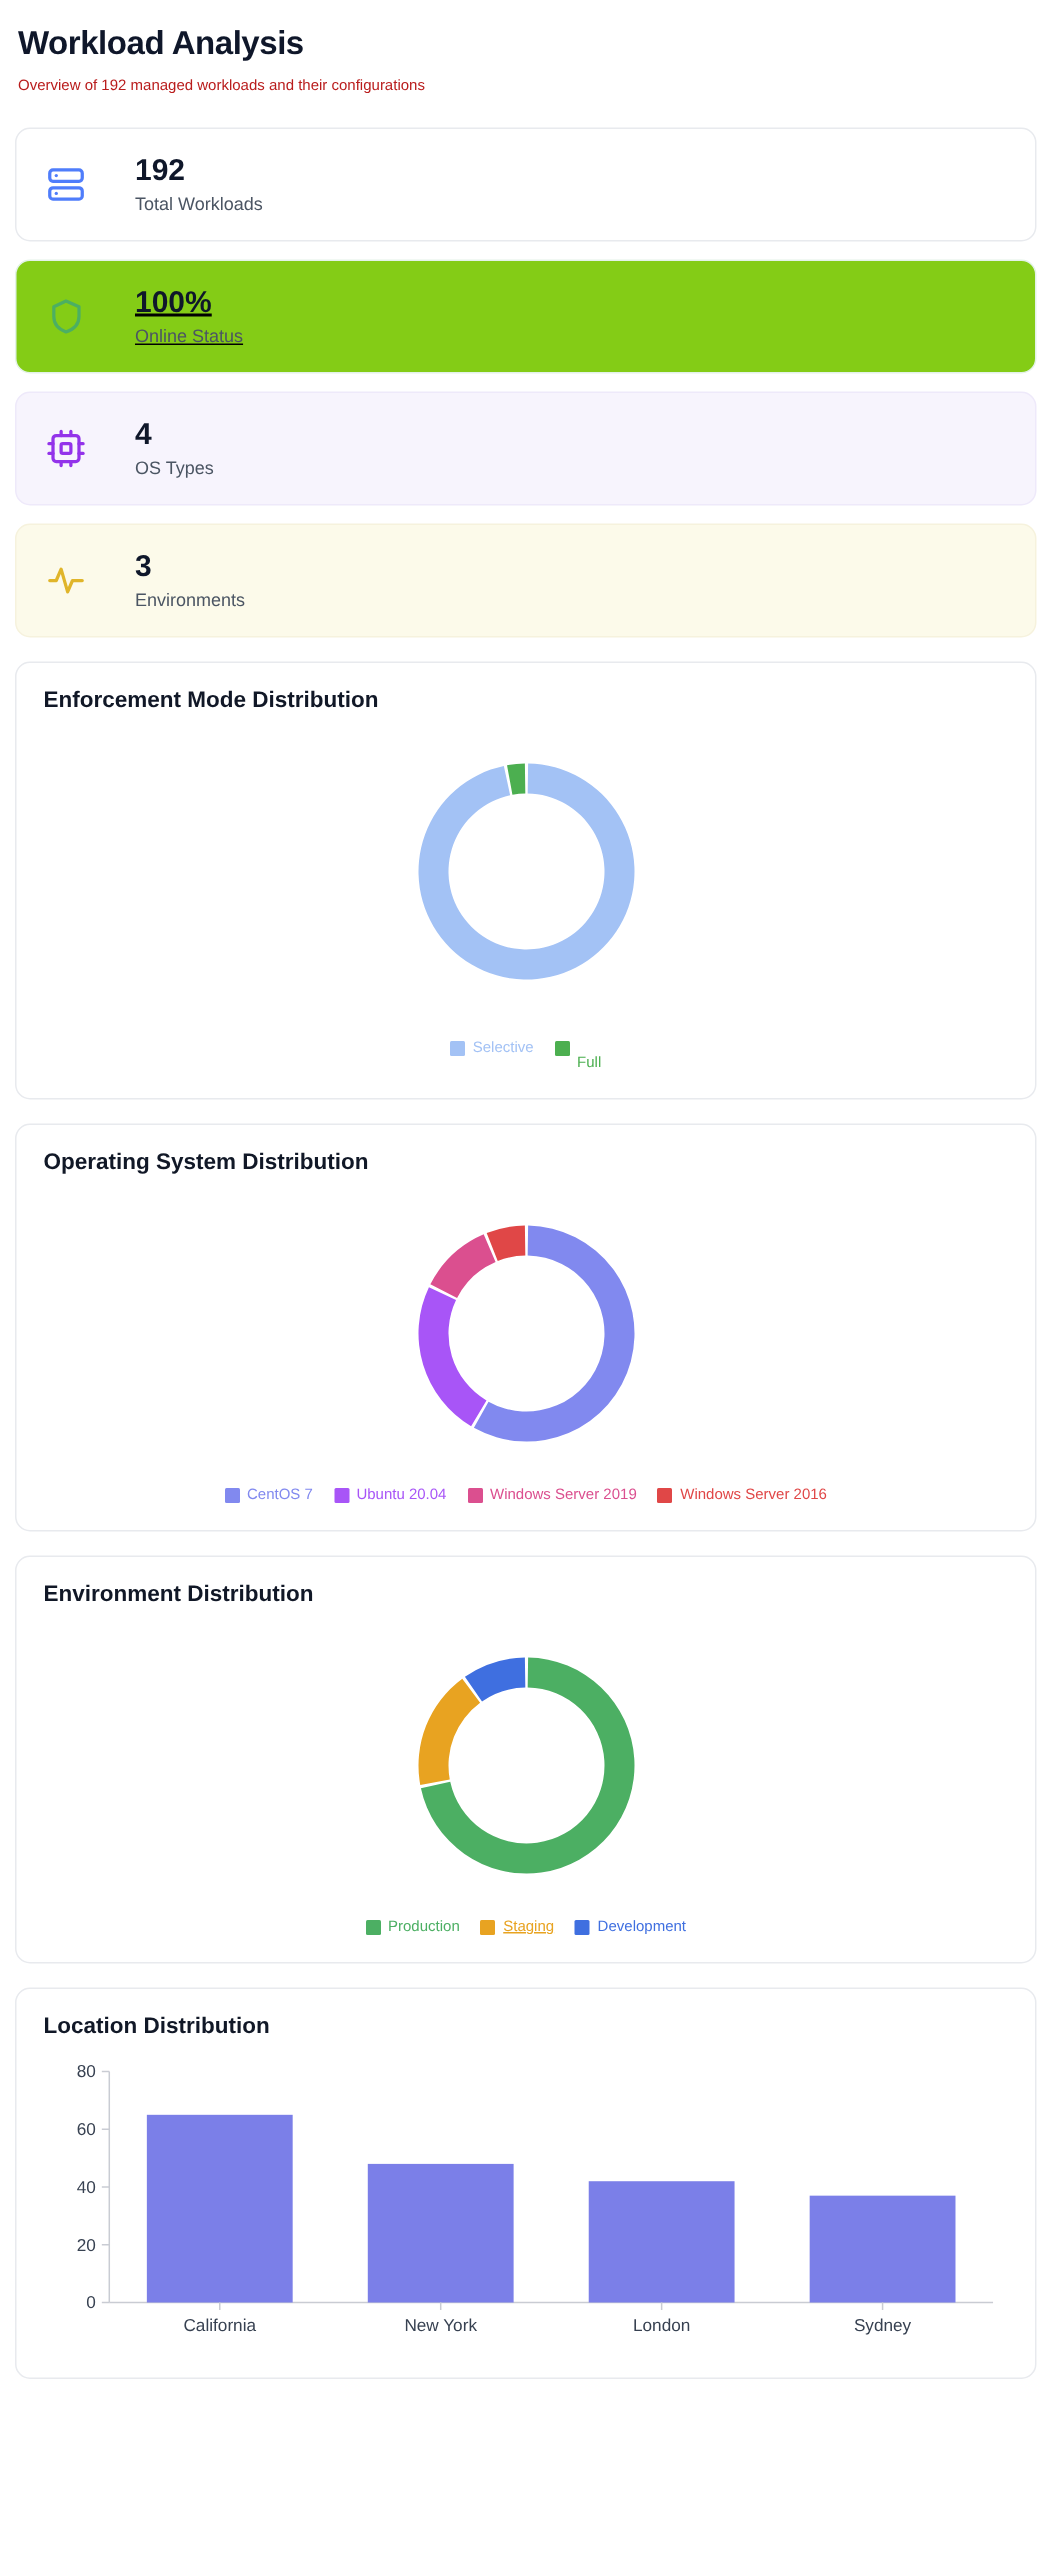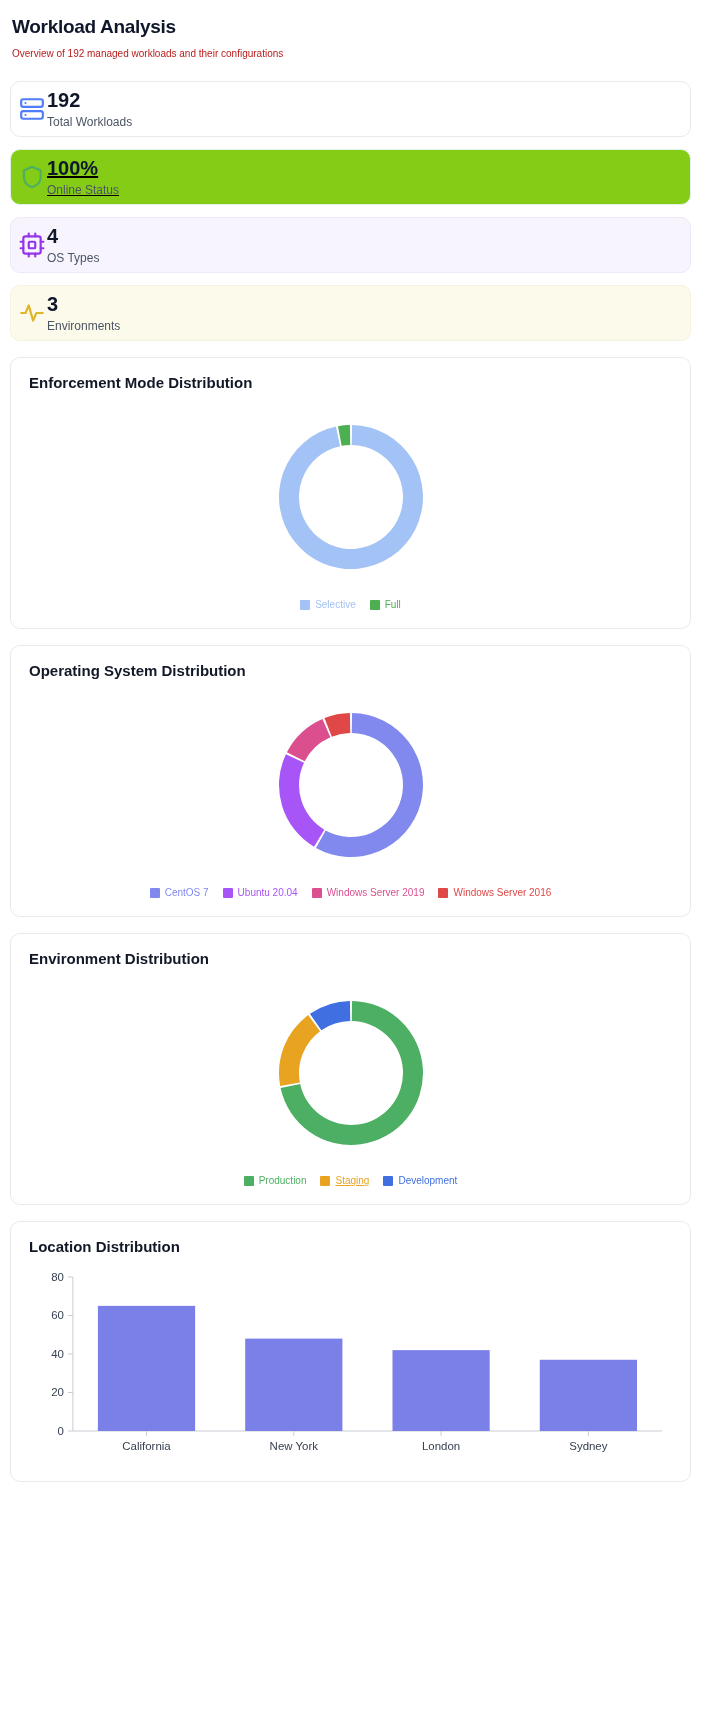--- a/index.html
+++ b/index.html
@@ -7,44 +7,44 @@
     width: 701px;
     background: #ffffff;
     font-family: "Liberation Sans", sans-serif;
     -webkit-font-smoothing: antialiased;
   }
   body { padding: 0 0 12px 0; }
 
   .page { width: 701px; padding: 10px 10px 0 10px; }
 
   .page-title {
-    font-size: 19px;
+    font-size: 22px;
     font-weight: bold;
     color: #0f172a;
     letter-spacing: -0.3px;
     padding: 6px 0 0 2px;
   }
   .page-subtitle {
     font-size: 10px;
     color: #b91c1c;
     padding: 10px 0 0 2px;
   }
 
   
   .stats { margin-top: 22px; display: flex; flex-direction: column; gap: 12px; }
 
   .stat-card {
     border: 1px solid #e8eaee;
     border-radius: 10px;
     background: #ffffff;
-    height: 56px;
+    height: 76px;
     display: flex;
     align-items: center;
-    padding: 0 6px;
-    gap: 0;
+    padding: 0 18px;
+    gap: 31px;
   }
   .stat-card.green  { background: #84cc16; border-color: #e3f2e8; text-decoration: underline; }
   .stat-card.purple { background: #f7f4fd; border-color: #eee9fa; }
   .stat-card.yellow { background: #fcfaea; border-color: #f6f2dd; }
 
   .stat-icon { width: 30px; height: 30px; flex: 0 0 30px; display: flex; align-items: center; justify-content: center; }
   .stat-icon svg { display: block; }
 
   .stat-text { display: flex; flex-direction: column; justify-content: center; }
   .stat-value { font-size: 20px; font-weight: bold; color: #0f172a; line-height: 1.15; }
@@ -171,21 +171,21 @@
             <path d="M67.01428539829642,9.180714376074775 A72,72 0 0 1 78.92004049954438,8.008099848126136 L79.22002924967094,28.00584989031332 A52,52 0 0 0 70.62142834321409,28.852738160498447 Z" fill="#4caf50"></path>
           </svg>
       </div>
       <div class="legend">
           <div class="legend-item">
             <span class="legend-swatch" style="background: rgb(163, 194, 245);"></span>
             <span style="color: rgb(163, 194, 245);">Selective</span>
           </div>
           <div class="legend-item">
             <span class="legend-swatch" style="background: rgb(76, 175, 80);"></span>
-            <span style="color: rgb(76, 175, 80);">Full</span>
+            <span style="color: rgb(76, 175, 80); margin-top: 20px;">Full</span>
           </div>
         </div>
     </div>
 
     <div class="chart-card">
       <div class="chart-title">Operating System Distribution</div>
       <div class="donut-wrap">
         <svg width="160" height="160" viewBox="0 0 160 160">
             <path d="M81.07995950045562,8.008099848126136 A72,72 0 1 1 44.93932228651598,142.88679414846337 L54.67839942915043,125.41824021833465 A52,52 0 1 0 80.77997075032906,28.00584989031332 Z" fill="#8189ef"></path>
             <path d="M43.068777561610126,141.80683464800774 A72,72 0 0 1 14.954773269695252,49.127383013368494 L33.022891805891014,57.70310995409947 A52,52 0 0 0 53.32745046116287,124.63826946800557 Z" fill="#a855f7"></path>

